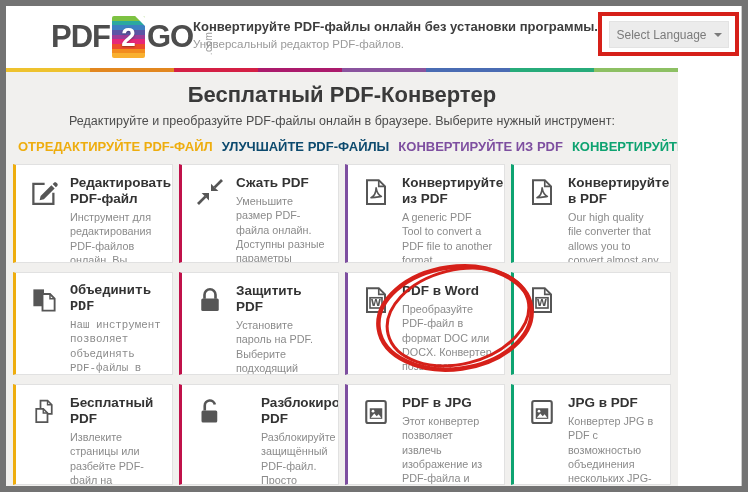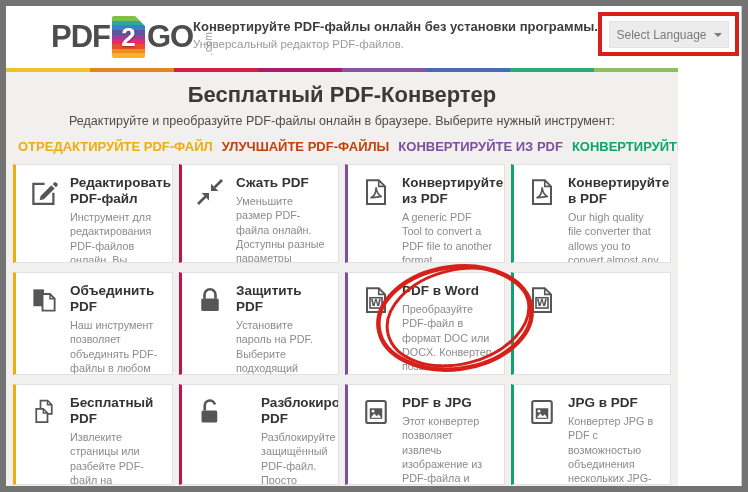--- a/index.html
+++ b/index.html
@@ -88,21 +88,21 @@
         <div class="seg" style="background: rgb(171, 26, 108);"></div>
         <div class="seg" style="background: rgb(138, 83, 158);"></div>
         <div class="seg" style="background: rgb(74, 108, 179);"></div>
         <div class="seg" style="background: rgb(39, 171, 122);"></div>
         <div class="seg" style="background: rgb(141, 192, 99);"></div>
       </div>
     <div class="hero-title">Бесплатный PDF-Конвертер</div>
     <div class="hero-sub">Редактируйте и преобразуйте PDF-файлы онлайн в браузере. Выберите нужный инструмент:</div>
     <div class="col-headers">
         <div class="col-header" style="color: rgb(238, 173, 14);">ОТРЕДАКТИРУЙТЕ PDF-ФАЙЛ</div>
-        <div class="col-header" style="color: #c2410c; text-align: right;">УЛУЧШАЙТЕ PDF-ФАЙЛЫ</div>
+        <div class="col-header" style="color: #0c4a6e; text-align: right;">УЛУЧШАЙТЕ PDF-ФАЙЛЫ</div>
         <div class="col-header" style="color: rgb(126, 79, 160);">КОНВЕРТИРУЙТЕ ИЗ PDF</div>
         <div class="col-header" style="color: rgb(14, 163, 113);">КОНВЕРТИРУЙТЕ В PDF</div>
       </div>
     <div class="grid">
         <div class="card" style="border-left-color: rgb(238, 173, 14);">
           <div class="card-icon">
             <svg viewBox="0 0 24 24">
               <path d="M19.5 12.5v9h-16v-16h9" fill="none" stroke="#565656" stroke-width="1.8"></path>
               <path d="M9.3 15.2 17.9 6.6l2.6 2.6-8.6 8.6-3.4.8z" fill="#565656"></path>
               <path d="M18.9 5.6l1.1-1.1c.5-.5 1.4-.5 1.9 0l.7.7c.5.5.5 1.4 0 1.9l-1.1 1.1z" fill="#565656"></path>
@@ -146,21 +146,21 @@
               <path d="M4.8 2.5h9.4l5 5v14H4.8z" fill="none" stroke="#565656" stroke-width="1.6"></path>
               <path d="M14.2 2.5v5h5" fill="none" stroke="#565656" stroke-width="1.3"></path>
               <path d="M8 16.6c2.6-1.3 4-4.8 4.1-7.9.5 3.1 1.8 5.7 4.2 6.9-2.7.3-5.5.6-8.3 1z" fill="none" stroke="#565656" stroke-width="1.3" stroke-linejoin="round"></path>
             </svg>
           </div>
           <div class="card-body">
             <div class="card-title">Конвертируйте в PDF</div>
             <div class="card-desc">Our high quality file converter that allows you to convert almost any file to a PDF.</div>
           </div>
         </div>
-        <div class="card" style="border-left-color: rgb(238, 173, 14);">
+        <div class="card" style="border-left-color: rgb(238, 173, 14); font-family: Liberation Mono, monospace;">
           <div class="card-icon">
             <svg viewBox="0 0 24 24">
               <path d="M3.5 3.5h8.5V17H3.5z" fill="#565656"></path>
               <path d="M10.8 7.2h6l3.7 3.7v9.6h-9.7z" fill="#fff" stroke="#565656" stroke-width="1.5"></path>
               <path d="M16.8 7.2v3.7h3.7" fill="none" stroke="#565656" stroke-width="1.2"></path>
             </svg>
           </div>
           <div class="card-body">
             <div class="card-title">Объединить PDF</div>
             <div class="card-desc">Наш инструмент позволяет объединять PDF-файлы в любом порядке.</div>

